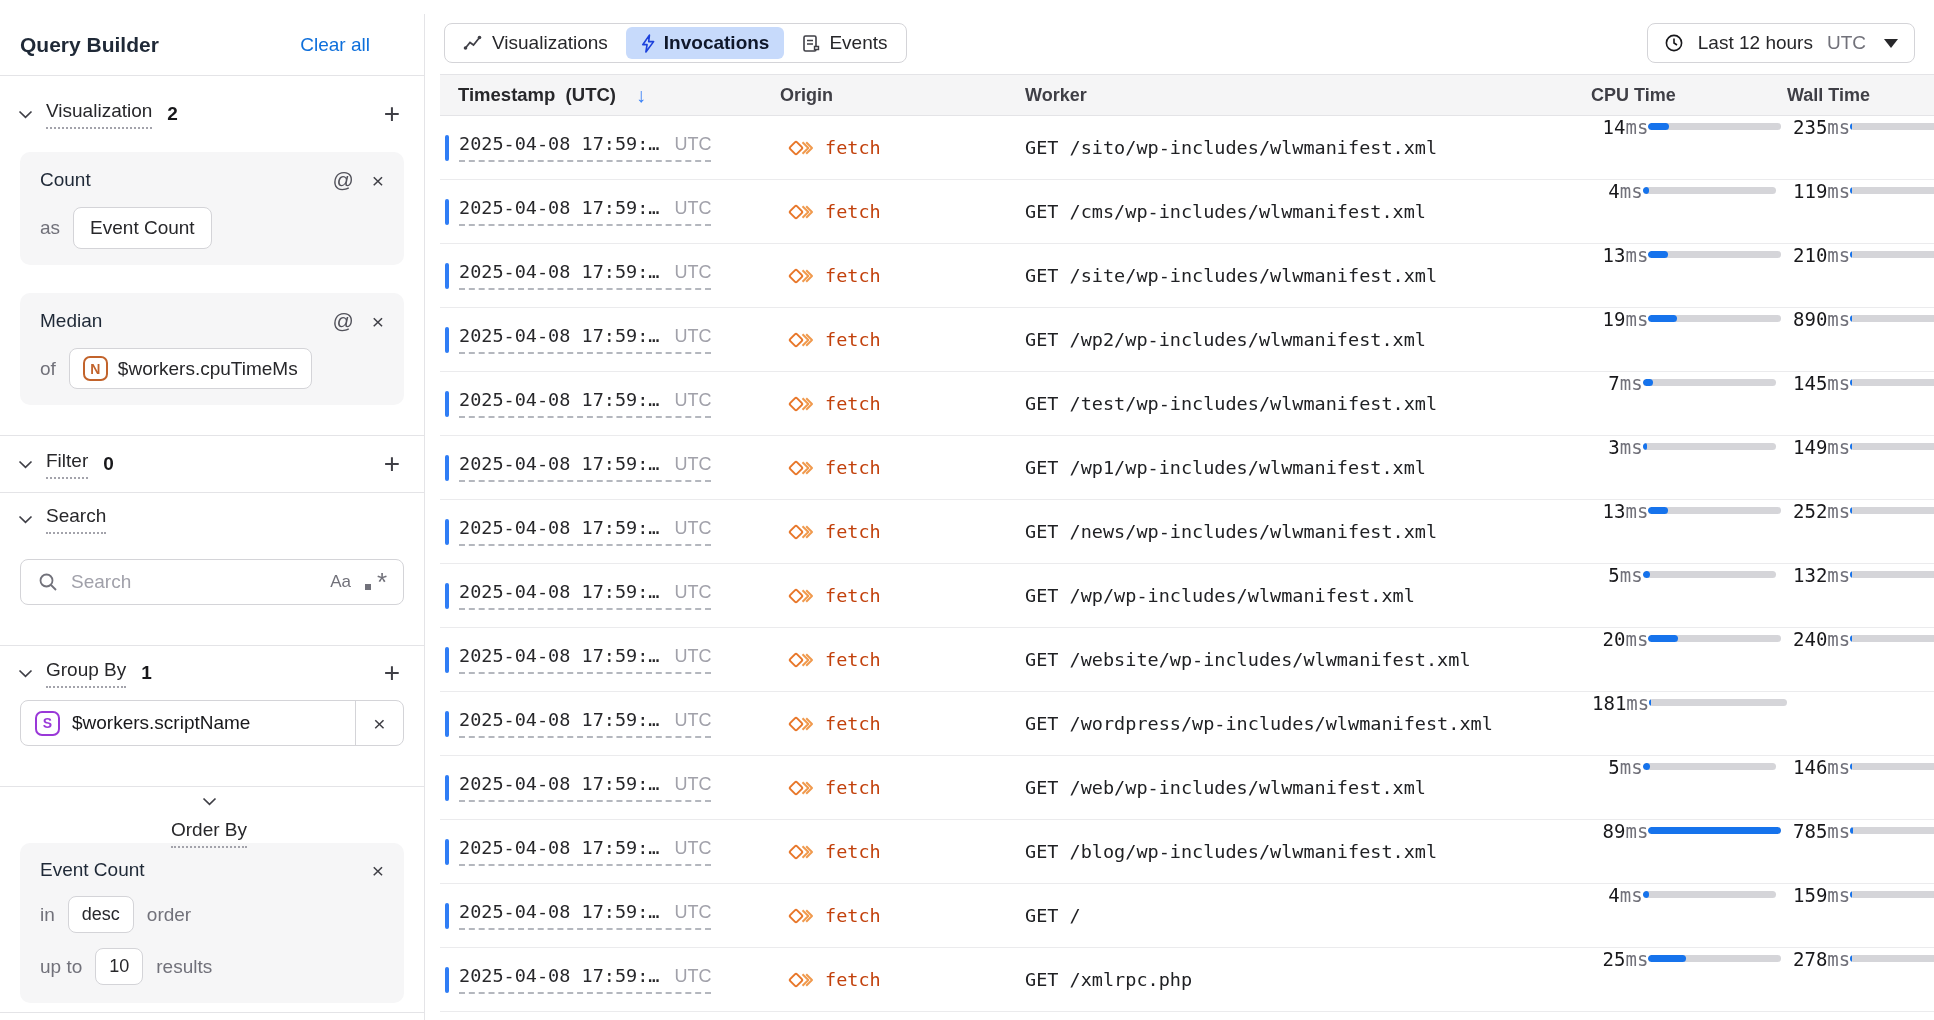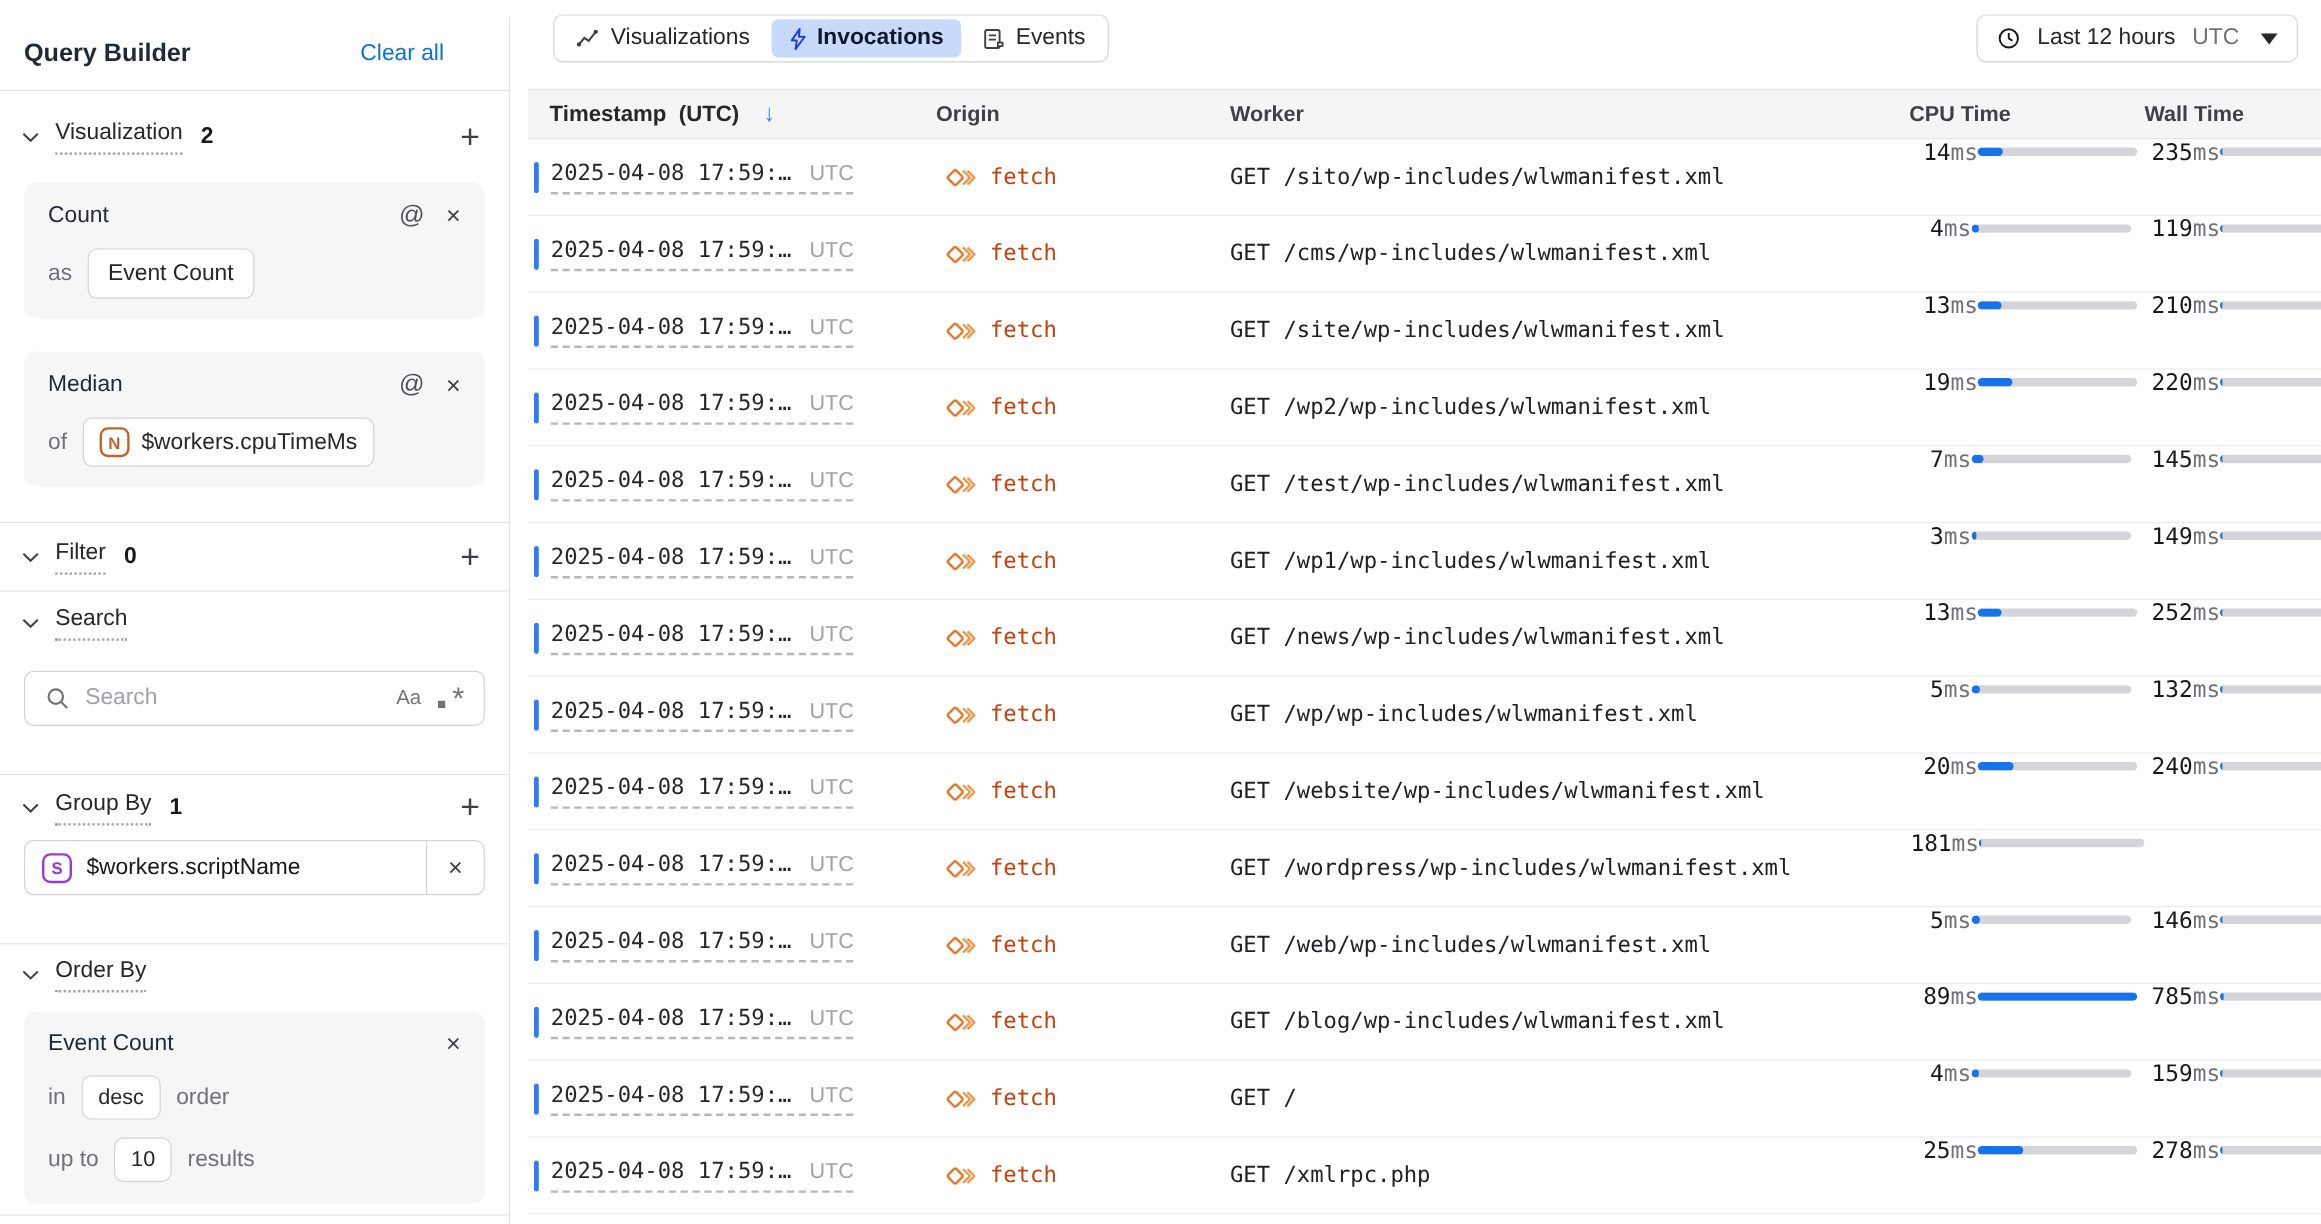--- a/index.html
+++ b/index.html
@@ -45,22 +45,22 @@
   .rx-dot { position:absolute; left:2px; bottom:4px; width:6px; height:6px; background:#71717A; }
   .rx-star { position:absolute; right:0; top:-3px; font-size:26px; color:#71717A; }
   .chip { margin:8px 20px 0; height:46px; border:1px solid #D4D4D8; border-radius:8px;
           display:flex; align-items:center; background:#fff; }
   .chip-main { flex:1; display:flex; align-items:center; gap:12px; padding:0 14px; font-size:19px; color:#18181B; }
   .chip-x { width:48px; align-self:stretch; border-left:1px solid #D4D4D8; display:flex;
             align-items:center; justify-content:center; cursor:pointer; }
 
   
   .main { position:absolute; left:426px; right:0; top:0; bottom:0; }
-  .topbar { height:74px; display:flex; align-items:flex-start; justify-content:space-between;
-            padding:12px 19px 0 18px;margin-left:17px; }
+  .topbar { height:74px; display:flex; align-items:center; justify-content:space-between;
+            padding:12px 19px 0 18px; }
   .tabgroup { display:flex; border:1px solid #D4D4D8; border-radius:8px; padding:3px; gap:3px; background:#fff; }
   .tab { display:flex; align-items:center; gap:9px; height:32px; padding:0 15px; border-radius:6px;
          font-size:19px; color:#27272A; cursor:pointer; }
   .tab.active { background:#C7DAFB; color:#0f172a; font-weight:700; }
   .timebtn { display:flex; align-items:center; gap:14px; height:40px; padding:0 16px;
              border:1px solid #D4D4D8; border-radius:8px; font-size:19px; cursor:pointer; background:#fff; }
   .tz-gray { color:#71717A; }
   .caret { width:0; height:0; border-left:7px solid transparent; border-right:7px solid transparent;
            border-top:9px solid #27272A; margin-left:4px; }
 
@@ -200,21 +200,21 @@
       <span class="badge s">S</span>
       <span>$workers.scriptName</span>
     </span>
     <span class="chip-x">
       <span class="x">×</span>
     </span>
   </div>
 
   <div class="divider" style="margin-top:40px;"></div>
 
-  <div class="sec-head" style="height:40px; padding-top:10px;">
+  <div class="sec-head" style="height:40px; padding-top:10px;flex-direction:column;">
     <span class="chev">
       <svg width="15" height="9" viewBox="0 0 15 9">
           <polyline points="1.5,1.5 7.5,7.3 13.5,1.5" fill="none" stroke="#3F3F46" stroke-width="1.7"></polyline>
         </svg>
     </span>
     <span class="sec-label">Order By</span>
   </div>
   <div class="card" style="margin-top:16px; padding-bottom:18px;">
     <div class="card-top">
       <span class="card-title">Event Count</span>
@@ -414,21 +414,21 @@
       <span class="origin-lb mono">fetch</span>
     </div>
     <div class="c-worker mono">GET /wp2/wp-includes/wlwmanifest.xml</div>
     <div class="c-cpu">
       <div class="metric mono"><span>19</span><span class="unit">ms</span></div>
       <div class="track">
               <div class="fill" style="width: 28.3933px;"></div>
             </div>
     </div>
     <div class="c-wall">
-      <div class="metric mono"><span>220</span><span class="unit">ms</span></div>
+      <div class="metric mono"><span>890</span><span class="unit">ms</span></div>
       <div class="track">
               <div class="fill" style="width: 1.63333px;"></div>
             </div>
     </div>
   </div>
 
   <div class="grid trow">
     <div class="c-ts">
       <span class="rowbar"></span>
       <span class="ts-wrap">

